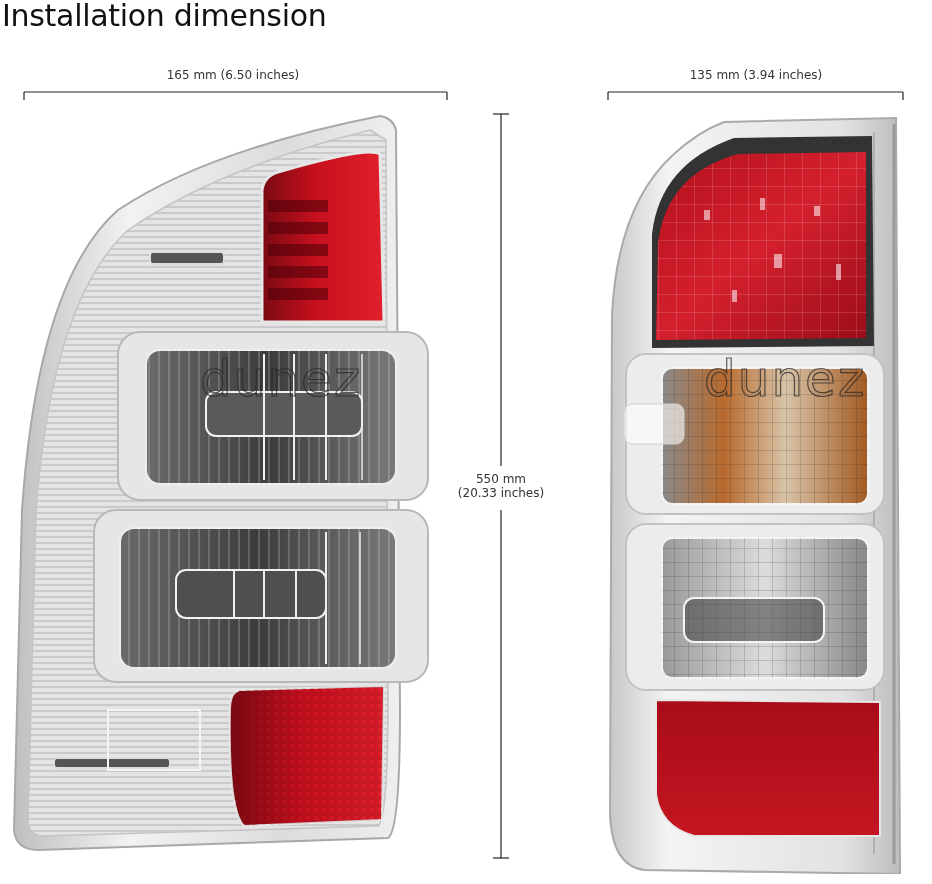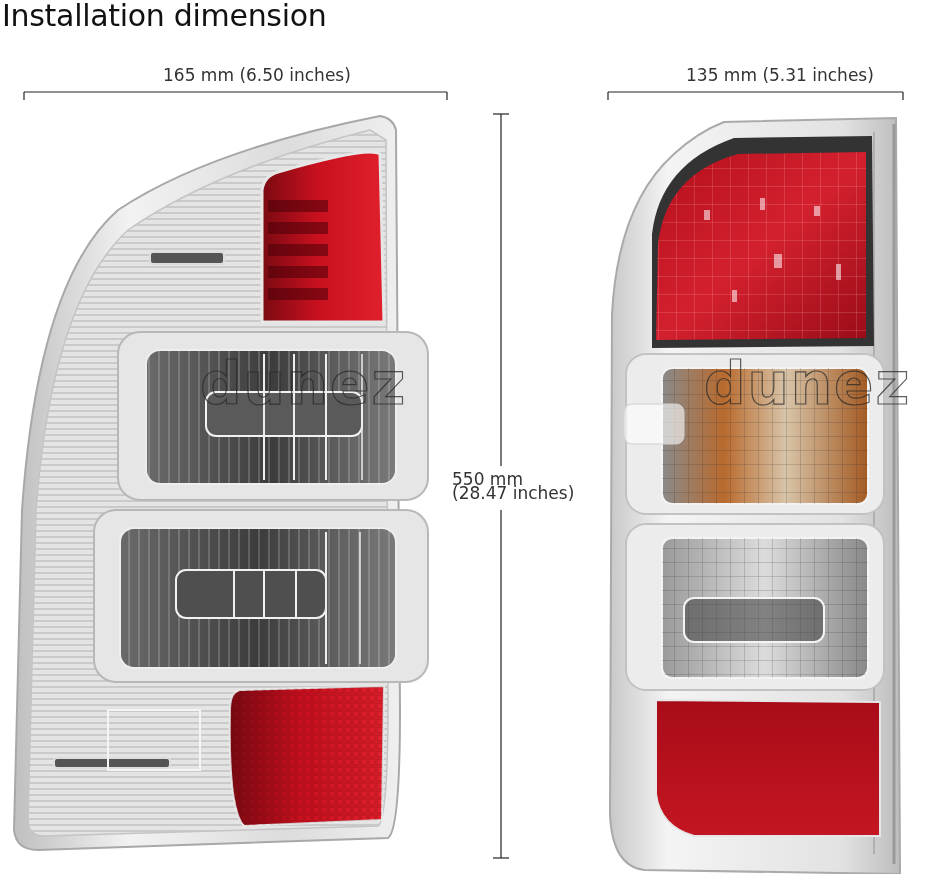--- a/index.html
+++ b/index.html
@@ -1,50 +1,50 @@
 <!DOCTYPE html>
 <html><head>
 <meta charset="utf-8">
 <style>
   html, body { margin: 0; padding: 0; background: #ffffff; }
   body { width: 932px; height: 884px; position: relative; overflow: hidden; font-family: "DejaVu Sans", sans-serif; color: #222; }
   .title { position: absolute; left: 2px; top: -2px; font-size: 30px; font-weight: normal; color: #111; letter-spacing: -0.3px; white-space: nowrap; }
-  .dim-label { position: absolute; font-size: 17px; color: #333; white-space: nowrap; line-height: 14px; }
+  .dim-label { position: absolute; font-size: 12px; color: #333; white-space: nowrap; text-align: center; line-height: 14px; }
   .lamp { position: absolute; }
   svg { display: block; }
-  .watermark { position: absolute; font-family: "DejaVu Sans", sans-serif; font-size: 58px; color: transparent; -webkit-text-stroke: 1.2px rgba(40,40,40,0.75); letter-spacing: 2px; white-space: nowrap; pointer-events: none; font-weight: bold; }
+  .watermark { position: absolute; font-family: "DejaVu Sans", sans-serif; font-size: 50px; color: transparent; -webkit-text-stroke: 1.2px rgba(40,40,40,0.75); letter-spacing: 2px; white-space: nowrap; pointer-events: none; }
 </style>
 </head>
 <body>
 
 <div class="title">Installation dimension</div>
 
 <div class="dim-label" style="left:163px; top:68px; width:140px;">165 mm (6.50 inches)</div>
 <svg style="position:absolute; left:20px; top:88px;" width="432" height="14">
   <line x1="4" y1="4" x2="427" y2="4" stroke="#222" stroke-width="1.2"></line>
   <line x1="4" y1="4" x2="4" y2="12" stroke="#222" stroke-width="1.2"></line>
   <line x1="427" y1="4" x2="427" y2="12" stroke="#222" stroke-width="1.2"></line>
 </svg>
 
-<div class="dim-label" style="left:686px; top:68px; width:140px;">135 mm (5.31 inches)</div>
+<div class="dim-label" style="left:686px; top:68px; width:140px;">135 mm (3.94 inches)</div>
 <svg style="position:absolute; left:604px; top:88px;" width="304" height="14">
   <line x1="4" y1="4" x2="299" y2="4" stroke="#222" stroke-width="1.2"></line>
   <line x1="4" y1="4" x2="4" y2="12" stroke="#222" stroke-width="1.2"></line>
   <line x1="299" y1="4" x2="299" y2="12" stroke="#222" stroke-width="1.2"></line>
 </svg>
 
 <svg style="position:absolute; left:490px; top:110px;" width="22" height="752">
   <line x1="11" y1="4" x2="11" y2="356" stroke="#222" stroke-width="1.2"></line>
   <line x1="11" y1="400" x2="11" y2="748" stroke="#222" stroke-width="1.2"></line>
   <line x1="3" y1="4" x2="19" y2="4" stroke="#222" stroke-width="1.2"></line>
   <line x1="3" y1="748" x2="19" y2="748" stroke="#222" stroke-width="1.2"></line>
 </svg>
 <div class="dim-label" style="left:452px; top:472px; width:98px;">
   <div>550 mm</div>
-  <div>(28.47 inches)</div>
+  <div>(20.33 inches)</div>
 </div>
 
 <div class="lamp" style="left:8px; top:110px;">
   <svg width="440" height="760" viewBox="0 0 440 760">
     <defs>
       <linearGradient id="chromeL" x1="0" y1="0" x2="1" y2="0">
         <stop offset="0" stop-color="#bfbfbf"></stop>
           <stop offset="0.3" stop-color="#f2f2f2"></stop>
           <stop offset="0.7" stop-color="#dcdcdc"></stop>
           <stop offset="1" stop-color="#efefef"></stop>

